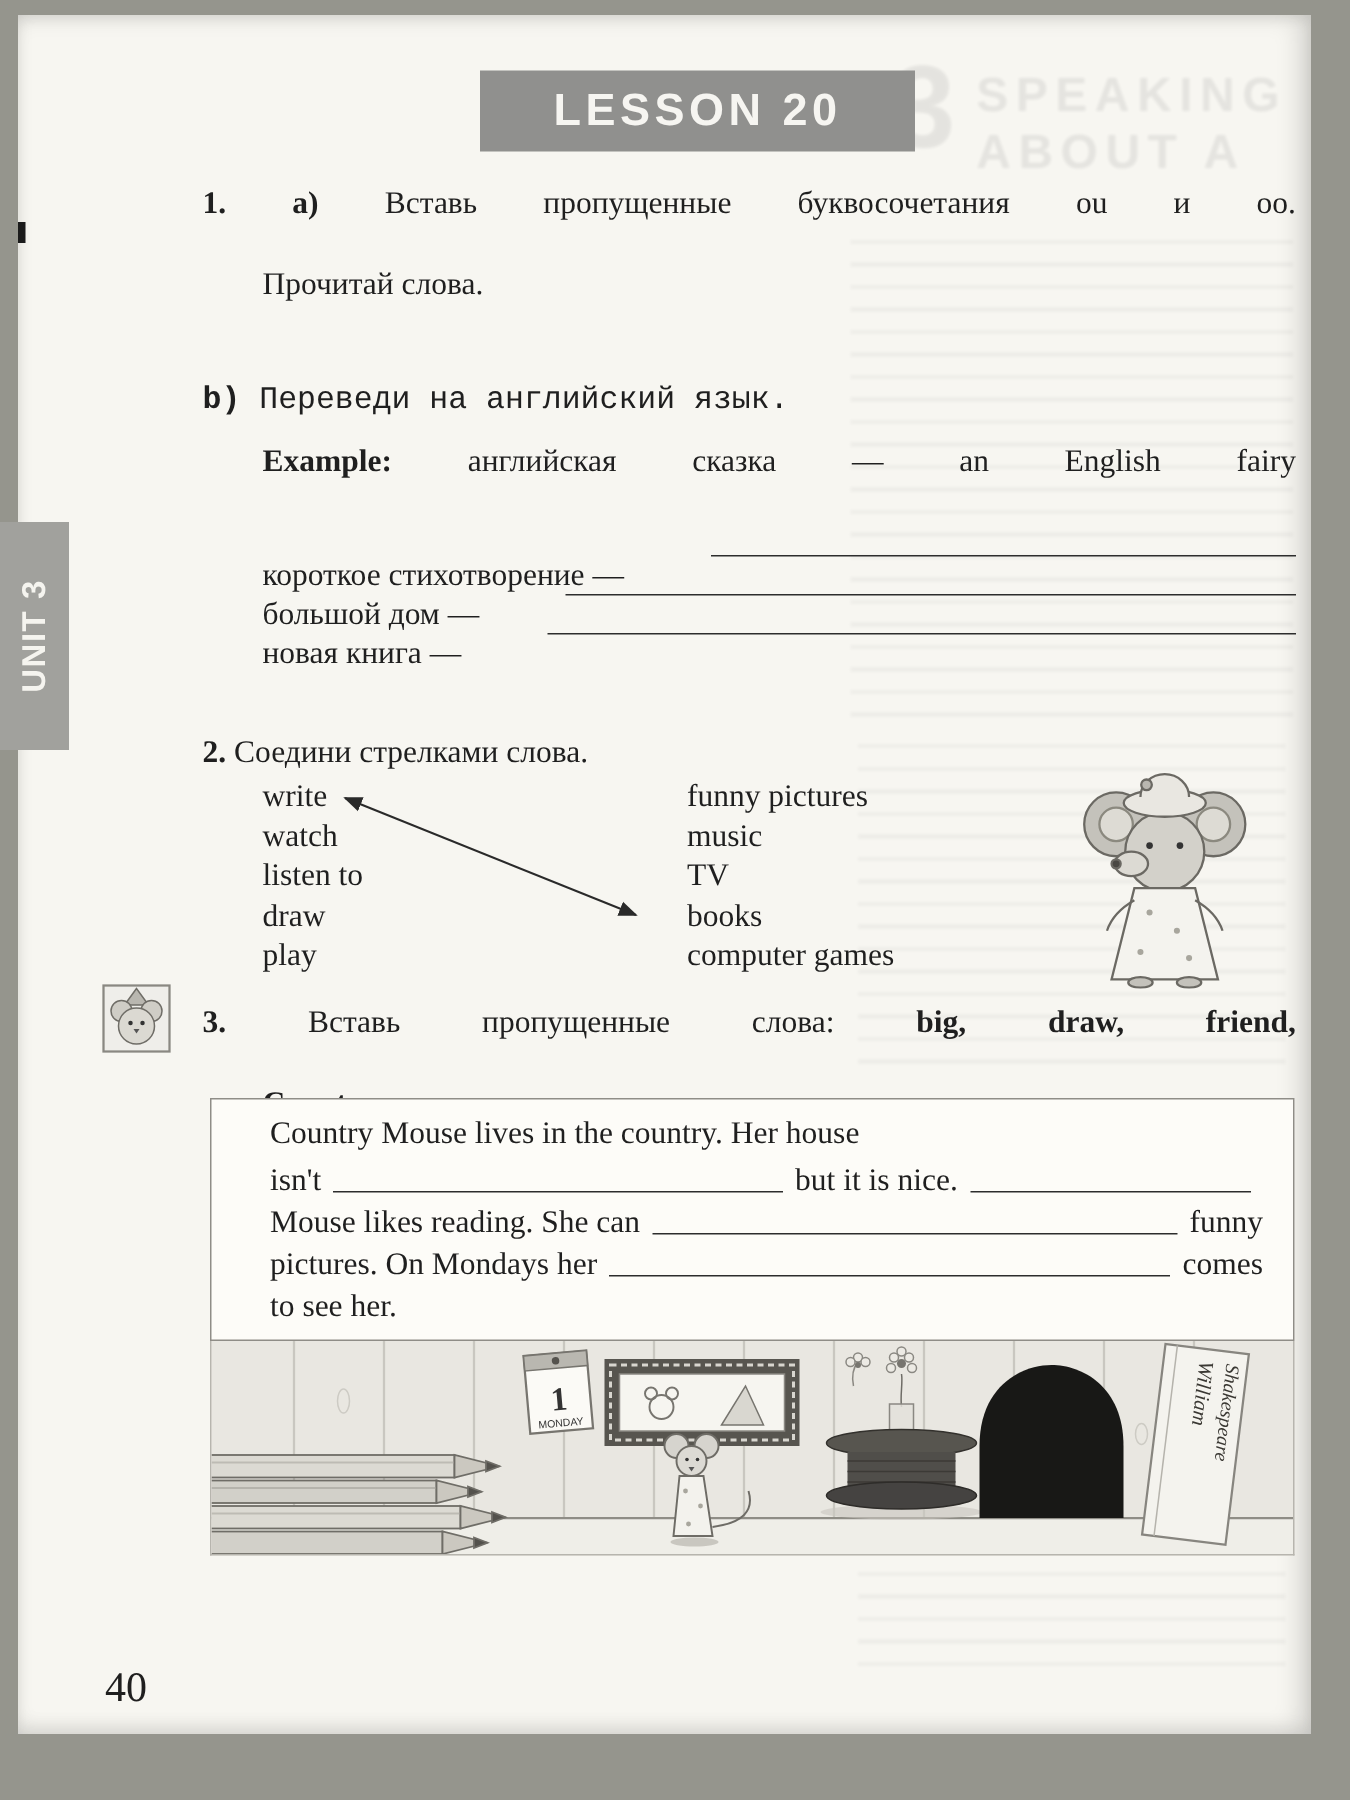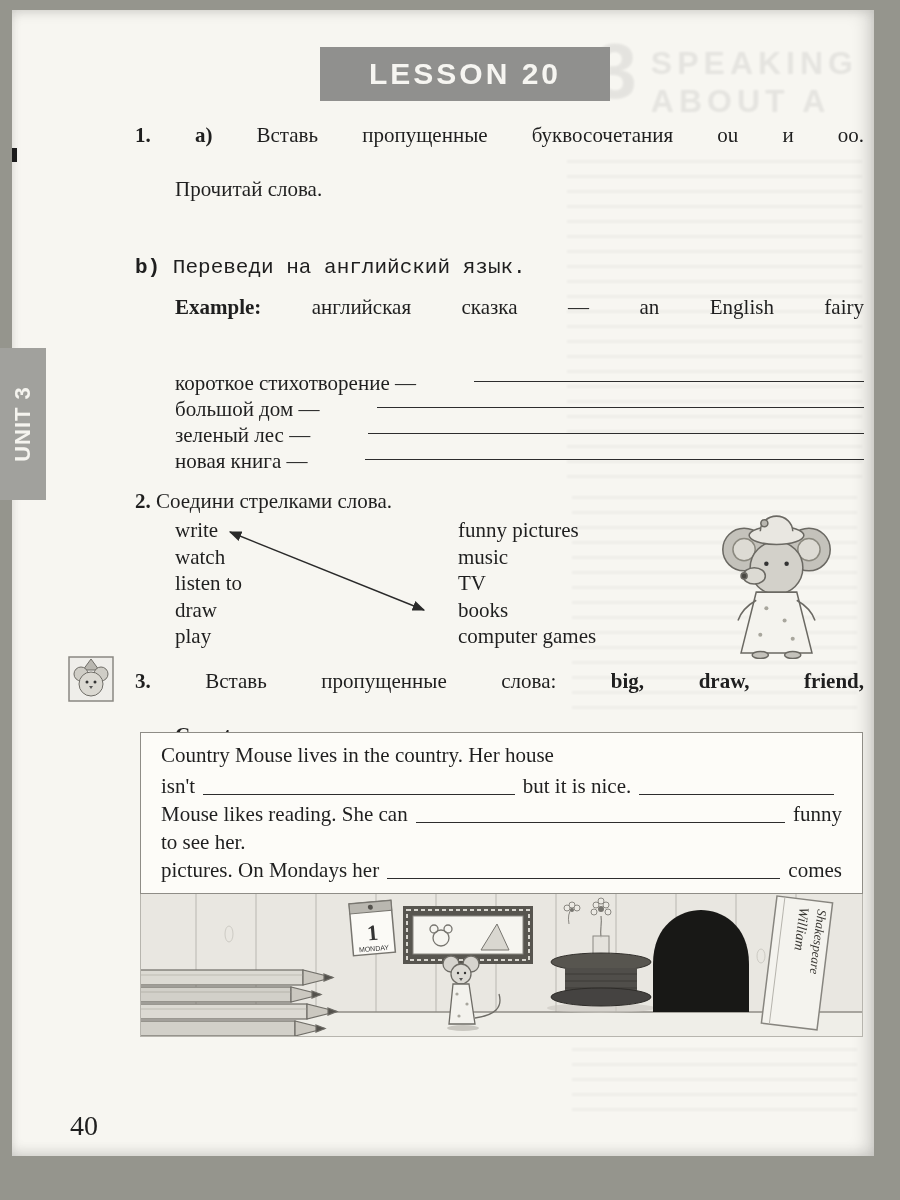--- a/index.html
+++ b/index.html
@@ -49,38 +49,38 @@
   }
 
   
   .blk { position:absolute; left:123px; width:729px; font-size:21px; line-height:27px; }
   .jline { text-align:justify; }
   .jline::after { content:""; display:inline-block; width:100%; height:0; }
   .hang { text-indent:-40px; padding-left:40px; }
   .ind  { padding-left:40px; }
   b, .bold { font-weight:bold; }
 
-  .fill-row { display:flex; align-items:center; height:26px; padding-left:40px;gap:48px; }
+  .fill-row { display:flex; align-items:flex-start; height:26px; padding-left:40px;gap:48px; }
   .fill-row .lbl { white-space:nowrap; }
   .uline { flex:1; border-bottom:1.6px solid #2d2d2d; margin-left:10px; margin-bottom:4px; }
 
   
   .match { position:absolute; left:123px; top:508px; width:729px; font-size:21px; }
   .match .colL { position:absolute; left:40px; top:0; }
   .match .colR { position:absolute; left:293px; top:0;margin-left:30px; }
   .match .w { display:block; height:26.5px; white-space:nowrap; }
   .arrow-svg { position:absolute; left:77px; top:4px; width:230px; height:105px; overflow:visible; }
 
   
   .gap-box {
     position:absolute; left:128px; top:722px; width:723px; height:162px;
     background:#fdfcf8; border:1.6px solid #8f8d87; padding:10px 20px 8px 20px;
     font-size:21px;
   }
-  .gap-box .row { display:flex; align-items:flex-end; height:28px; white-space:nowrap; }
+  .gap-box .row { display:flex; align-items:flex-end; height:28px; white-space:nowrap;margin-left:19px; }
   .gap-box .txt { white-space:nowrap; }
   .blank { border-bottom:1.6px solid #2d2d2d; margin:0 8px 4px 8px; }
   .f14 { flex:1.6; } .f10 { flex:1; }
 
   
   .illo { position:absolute; left:128px; top:884px; width:723px; height:143px; border:1px solid #b7b5ae; border-top:none; overflow:hidden; background:#e9e7e1; }
   .mouse-right { position:absolute; left:695px; top:497px; width:138px; height:152px; }
   .ex3-icon { position:absolute; left:56px; top:646px; width:46px; height:46px; }
 
   .page-num { position:absolute; left:58px; top:1100px; font-size:28px; }
@@ -131,24 +131,20 @@
     </div>
   </div>
 
   <div class="blk" style="top:360px;">
     <div class="fill-row">
       <span class="lbl">короткое стихотворение —</span>
       <span class="uline"></span>
     </div>
     <div class="fill-row">
       <span class="lbl">большой дом —</span>
-      <span class="uline"></span>
-    </div>
-    <div class="fill-row">
-      <span class="lbl">зеленый лес —</span>
       <span class="uline"></span>
     </div>
     <div class="fill-row">
       <span class="lbl">новая книга —</span>
       <span class="uline"></span>
     </div>
   </div>
 
   <div class="blk" style="top:478px;">
     <div>
@@ -235,26 +231,26 @@
       <span class="blank f14"></span>
       <span class="txt">but it is nice.</span>
       <span class="blank f10"></span>
     </div>
     <div class="row">
       <span class="txt">Mouse likes reading. She can</span>
       <span class="blank f10"></span>
       <span class="txt">funny</span>
     </div>
     <div class="row">
-      <span class="txt">to see her.</span>
-    </div>
-    <div class="row">
       <span class="txt">pictures. On Mondays her</span>
       <span class="blank f10"></span>
       <span class="txt">comes</span>
+    </div>
+    <div class="row">
+      <span class="txt">to see her.</span>
     </div>
   </div>
 
   <div class="illo">
     <svg width="723" height="143" viewBox="0 0 723 143">
 
       <rect width="723" height="143" fill="#e9e7e1"></rect>
       <g stroke="#c9c7c0" stroke-width="1.5">
         <line x1="55" y1="0" x2="55" y2="118"></line>
           <line x1="115" y1="0" x2="115" y2="118"></line>

